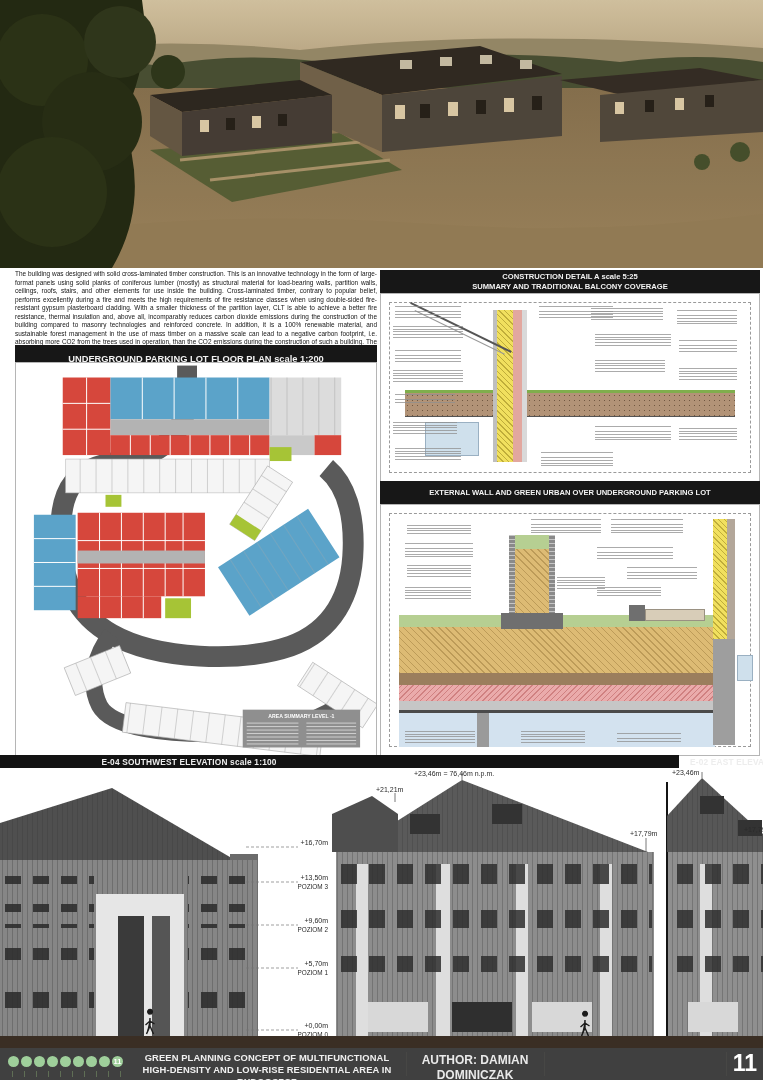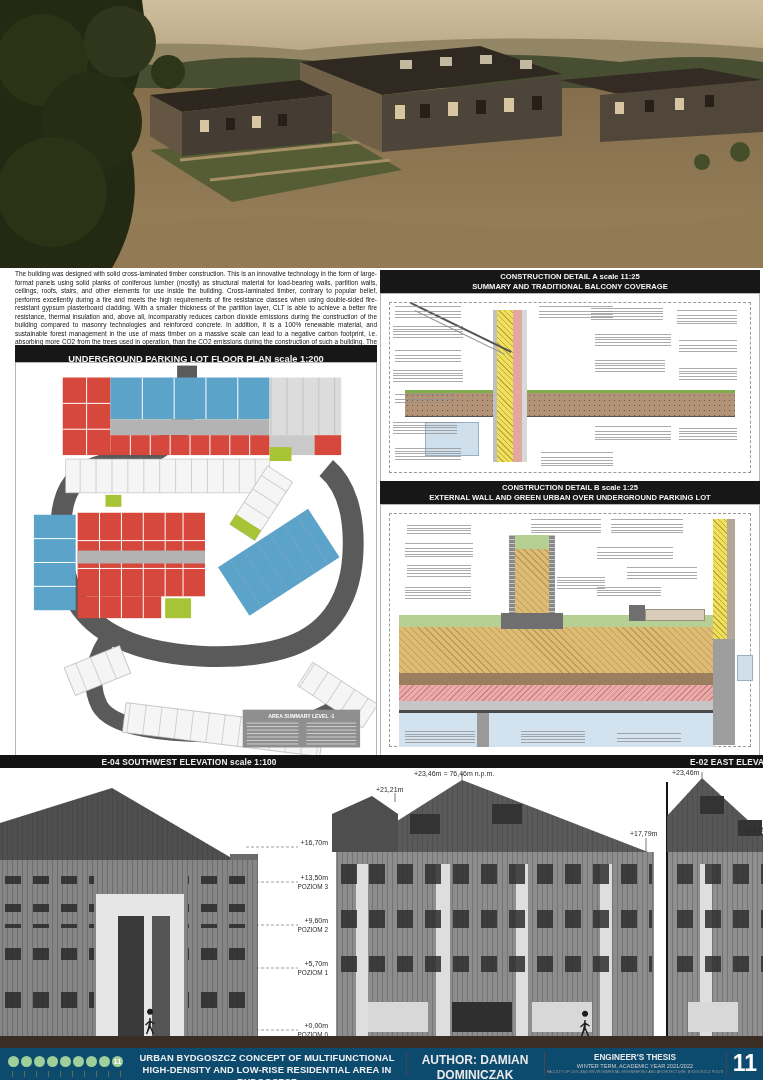--- a/index.html
+++ b/index.html
@@ -14,21 +14,21 @@
   .hatch-y{background-color:#f1e05e;background-image:repeating-linear-gradient(45deg,rgba(110,90,0,.38) 0 1px,transparent 1px 4px);}
   .hatch-t{background-color:#ddbb74;background-image:repeating-linear-gradient(45deg,rgba(120,88,30,.32) 0 1px,transparent 1px 5px);}
   .hatch-p{background-color:#eaabab;background-image:repeating-linear-gradient(-45deg,rgba(165,60,60,.38) 0 1px,transparent 1px 4px);}
   .hatch-br{background-color:#b29377;background-image:radial-gradient(rgba(60,40,20,.55) .7px,transparent .8px);background-size:5px 5px;}
   .blue-box{background:#cfe0ec;border:1px solid #9ab0c2;}
   .intro{font-size:6.45px;line-height:8.55px;text-align:justify;color:#141414;}
   .etitle{position:absolute;top:0;height:13px;display:flex;align-items:center;justify-content:center;
           color:#ededed;font-weight:bold;font-size:8.3px;letter-spacing:.2px;white-space:nowrap;}
   svg{display:block;}
   svg text{font-family:"Liberation Sans","DejaVu Sans",sans-serif;}
-  .footer{background:#0c4a6e;color:#eee;}
+  .footer{background:#404040;color:#eee;}
   .dot{position:absolute;width:11px;height:11px;border-radius:50%;background:#9fcf9b;top:8px;}
   .tick{position:absolute;width:1px;height:6px;background:#5f6e55;top:23px;}
   .fsep{position:absolute;top:4px;bottom:4px;width:1px;background:#474745;}
   .fcol{position:absolute;text-align:center;line-height:1.25;}
 </style>
 </head>
 <body>
 
 <div id="board">
 
@@ -204,21 +204,21 @@
           <rect x="232" y="378.5" width="52" height="1"></rect>
             <rect x="292" y="378.5" width="50" height="1"></rect>
           <rect x="232" y="382" width="52" height="1"></rect>
             <rect x="292" y="382" width="50" height="1"></rect>
         </g>
       </g>
     </svg>
   </div>
 
   <div class="abs titlebar" style="left:380px;top:270px;width:380px;height:23px;font-size:7.6px;">
-    <span>CONSTRUCTION DETAIL A scale 11:25</span>
+    <span>CONSTRUCTION DETAIL A scale 5:25</span>
     <span>SUMMARY AND TRADITIONAL BALCONY COVERAGE</span>
   </div>
   <div class="abs panel" style="left:380px;top:293px;width:378px;height:187px;">
     <div class="dash-frame"></div>
 
     <div class="abs" style="left:112px;top:16px;width:4px;height:152px;background:#bfbfbf;"></div>
     <div class="abs hatch-y" style="left:116px;top:16px;width:16px;height:152px;"></div>
     <div class="abs" style="left:132px;top:16px;width:9px;height:152px;background:#e2a79f;"></div>
     <div class="abs" style="left:141px;top:16px;width:5px;height:152px;background:#d9d9d9;"></div>
 
@@ -244,21 +244,20 @@
     <div class="anno" style="left:214px;top:40px;width:76px;height:14px;"></div>
     <div class="anno" style="left:298px;top:46px;width:58px;height:12px;"></div>
     <div class="anno" style="left:214px;top:66px;width:70px;height:12px;"></div>
     <div class="anno" style="left:298px;top:74px;width:58px;height:14px;"></div>
     <div class="anno" style="left:214px;top:132px;width:76px;height:16px;"></div>
     <div class="anno" style="left:298px;top:134px;width:58px;height:16px;"></div>
     <div class="anno" style="left:160px;top:158px;width:72px;height:14px;"></div>
   </div>
 
   <div class="abs titlebar" style="left:380px;top:481px;width:380px;height:23px;font-size:7.6px;">
-    <span>CONSTRUCTION DETAIL B scale 1:25</span>
     <span>EXTERNAL WALL AND GREEN URBAN OVER UNDERGROUND PARKING LOT</span>
   </div>
   <div class="abs panel" style="left:380px;top:504px;width:378px;height:250px;">
     <div class="dash-frame"></div>
 
     <div class="abs" style="left:18px;top:110px;width:316px;height:12px;background:#b6cf92;background-image:radial-gradient(rgba(60,90,30,.5) .6px,transparent .7px);background-size:4px 4px;"></div>
     <div class="abs hatch-t" style="left:18px;top:122px;width:316px;height:46px;"></div>
     <div class="abs" style="left:18px;top:168px;width:316px;height:12px;background:#9b7e5d;"></div>
     <div class="abs hatch-p" style="left:18px;top:180px;width:316px;height:16px;"></div>
     <div class="abs" style="left:18px;top:196px;width:316px;height:9px;background:#c6c6c6;"></div>
@@ -287,21 +286,21 @@
     <div class="anno" style="left:230px;top:14px;width:72px;height:16px;"></div>
     <div class="anno" style="left:216px;top:42px;width:76px;height:12px;"></div>
     <div class="anno" style="left:246px;top:62px;width:70px;height:12px;"></div>
     <div class="anno" style="left:216px;top:82px;width:64px;height:10px;"></div>
     <div class="anno" style="left:176px;top:72px;width:48px;height:12px;"></div>
     <div class="anno" style="left:140px;top:226px;width:64px;height:12px;"></div>
     <div class="anno" style="left:236px;top:228px;width:64px;height:10px;"></div>
     <div class="anno" style="left:24px;top:226px;width:70px;height:12px;"></div>
   </div>
 
-  <div class="abs" style="left:0;top:755px;width:763px;height:13px;background:#131313;">
+  <div class="abs" style="left:0;top:755px;width:679px;height:13px;background:#131313;">
     <div class="etitle" style="left:0;width:378px;">E-04 SOUTHWEST ELEVATION scale 1:100</div>
     <div class="etitle" style="left:690px;width:120px;justify-content:flex-start;">E-02 EAST ELEVATION</div>
   </div>
 
   <div class="abs" style="left:0;top:768px;width:763px;height:280px;">
     <svg width="763" height="280" viewBox="0 0 763 280">
       <defs>
         <pattern id="vb" width="5" height="8" patternUnits="userSpaceOnUse">
           <line x1="2.5" y1="0" x2="2.5" y2="8" stroke="rgba(0,0,0,.18)" stroke-width="1"></line>
         </pattern>
@@ -409,38 +408,33 @@
     <div class="tick" style="left:36px;"></div>
       <div class="tick" style="left:48px;"></div>
     <div class="tick" style="left:60px;"></div>
       <div class="tick" style="left:72px;"></div>
     <div class="tick" style="left:84px;"></div>
       <div class="tick" style="left:96px;"></div>
     <div class="tick" style="left:108px;"></div>
       <div class="tick" style="left:120px;"></div>
 
     <div class="fcol" style="left:128px;top:4px;width:278px;font-size:9.4px;font-weight:bold;letter-spacing:.1px;color:#f0f0f0;">
-      <div>URBAN BYDGOSZCZ CONCEPT OF MULTIFUNCTIONAL</div>
+      <div>GREEN PLANNING CONCEPT OF MULTIFUNCTIONAL</div>
       <div>HIGH-DENSITY AND LOW-RISE RESIDENTIAL AREA IN BYDGOSZCZ</div>
     </div>
 
     <div class="fsep" style="left:406px;"></div>
 
     <div class="fcol" style="left:409px;top:5px;width:132px;">
       <div style="font-size:12px;font-weight:bold;color:#eaeaea;">AUTHOR: DAMIAN DOMINICZAK</div>
       <div style="font-size:5.6px;color:#cfcfcf;">SUPERVISOR: PhD IGA GRZEŚKÓW</div>
       <div style="font-size:3.9px;color:#9a9a9a;">CONSULTANT: M.ENG ARCH. JOANNA PRZYB-SOBAŃSKA</div>
     </div>
 
     <div class="fsep" style="left:544px;"></div>
 
-    <div class="fcol" style="left:547px;top:5px;width:176px;">
-      <div style="font-size:8.2px;font-weight:bold;color:#eaeaea;">ENGINEER'S THESIS</div>
-      <div style="font-size:5.6px;color:#cfcfcf;">WINTER TERM, ACADEMIC YEAR 2021/2022</div>
-      <div style="font-size:3.7px;color:#9a9a9a;white-space:nowrap;overflow:hidden;">FACULTY OF CIVIL AND ENVIRONMENTAL ENGINEERING AND ARCHITECTURE, BYDGOSZCZ POLITECHNIC</div>
-    </div>
 
     <div class="fsep" style="left:726px;"></div>
 
     <div class="fcol" style="left:727px;top:1px;width:36px;font-size:23px;font-weight:bold;color:#fff;">11</div>
   </div>
 
 </div>
 
 </body></html>

